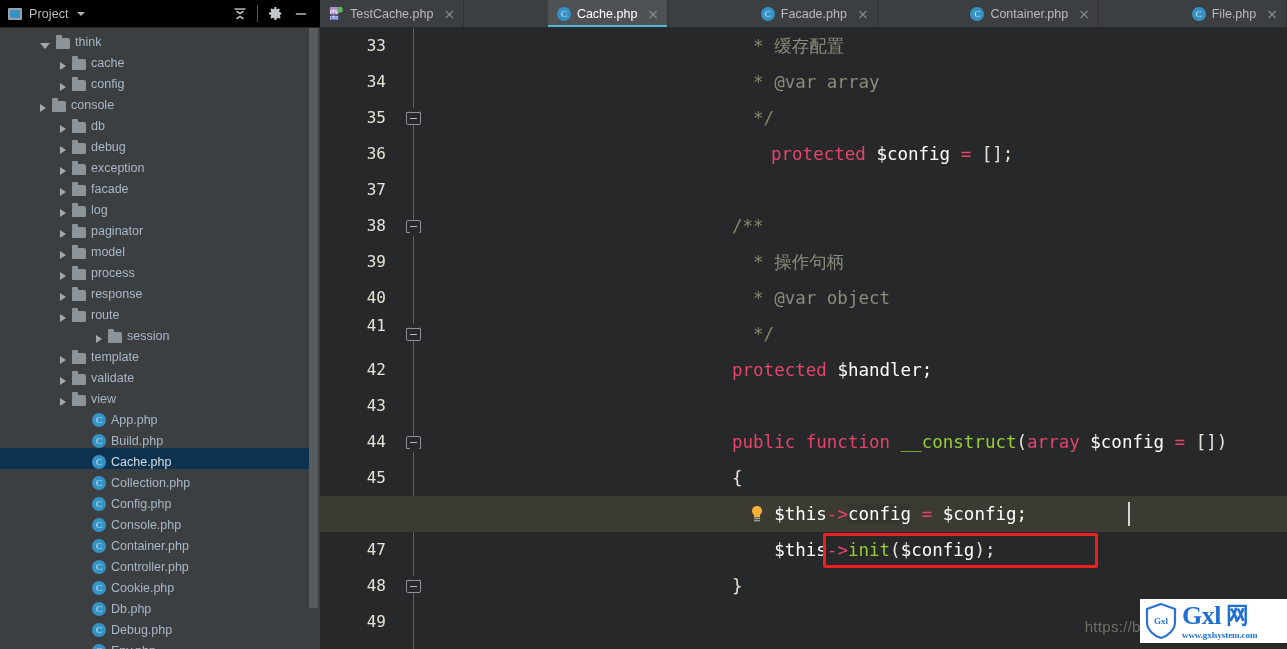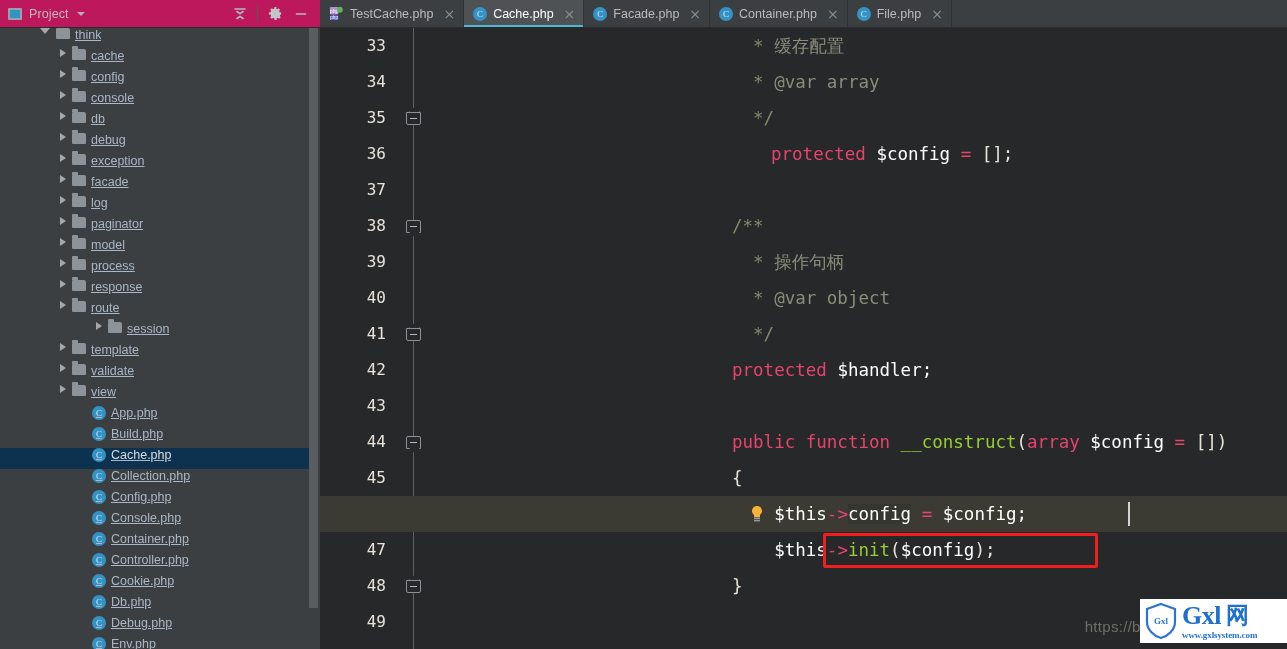--- a/index.html
+++ b/index.html
@@ -15,21 +15,21 @@
   
   #sidebar {
     width: 320px; height: 649px;
     background: #3c3f41;
     position: relative;
     flex: 0 0 320px;
     overflow: hidden;
   }
   #sidebar-header {
     height: 28px; width: 320px;
-    background: #be185d;
+    background: #000000;
     border-bottom: 1px solid #2b2b2b;
     display: flex; align-items: center;
     padding: 0 6px 0 8px;
     position: relative;
   }
   .proj-icon {
     width: 14px; height: 12px; border: 2px solid #9aa0a6;
     background: #3592c4; border-radius: 1px; margin-right: 7px;
     flex: 0 0 auto;
   }
@@ -41,24 +41,23 @@
   }
   .hdr-tools { margin-left: auto; display: flex; align-items: center; gap: 0px; }
   .tool-btn { width: 26px; height: 26px; display: flex; align-items: center; justify-content: center; }
   .vsep { width: 1px; height: 17px; background: #555759; margin: 0 4px; }
 
   #tree {
     position: absolute; top: 28px; left: 0; width: 320px; height: 621px;
     overflow: hidden;
   }
   .row {
-    height: 21px; display: flex; align-items: flex-start;
+    height: 21px; display: flex; align-items: flex-end;
     font-size: 12.5px; color: #a9b7c6; white-space: nowrap;
     position: relative;
-    text-decoration: underline;
   }
   .row.selected { background: #0d3250; }
   .row.selected .row-label { color: #d9dde0; }
   .arrow {
     width: 0; height: 0; flex: 0 0 auto;
     border-top: 4.5px solid transparent; border-bottom: 4.5px solid transparent;
     border-left: 6px solid #a3a8ad;
   }
   .arrow.open {
     border-left: 5px solid transparent; border-right: 5px solid transparent;
@@ -90,20 +89,21 @@
   }
 
   
   #right { flex: 1 1 auto; position: relative; background: #26282a; }
 
   #tabs {
     height: 28px; background: #3c3f41;
     display: flex; align-items: stretch;
     border-bottom: 1px solid #2b2b2b;
     overflow: hidden;
+    justify-content: space-between;
   }
   .tab {
     display: flex; align-items: center; gap: 6px;
     padding: 0 8px 0 9px;
     font-size: 12.5px; color: #bbbbbb;
     border-right: 1px solid #323232;
     position: relative; white-space: nowrap;
   }
   .tab.active { background: #4e5254; color: #ffffff; }
   .tab.active:after {
@@ -268,21 +268,21 @@
         <div class="row" style="padding-left: 60px;">
           <span class="arrow"></span>
           <span class="folder-ic"></span>
           <span class="row-label">cache</span>
         </div>
         <div class="row" style="padding-left: 60px;">
           <span class="arrow"></span>
           <span class="folder-ic"></span>
           <span class="row-label">config</span>
         </div>
-        <div class="row" style="padding-left: 60px;">
+        <div class="row" style="padding-left: 40px;">
           <span class="arrow"></span>
           <span class="folder-ic"></span>
           <span class="row-label">console</span>
         </div>
         <div class="row" style="padding-left: 60px;">
           <span class="arrow"></span>
           <span class="folder-ic"></span>
           <span class="row-label">db</span>
         </div>
         <div class="row" style="padding-left: 60px;">
@@ -458,21 +458,21 @@
       <div class="ln" style="top: 0px;">33</div>
           <div class="ln" style="top: 36px;">34</div>
           <div class="ln" style="top: 72px;">35</div>
           <div class="fold end" style="top: 84px;"></div>
           <div class="ln" style="top: 108px;">36</div>
           <div class="ln" style="top: 144px;">37</div>
           <div class="ln" style="top: 180px;">38</div>
           <div class="fold start" style="top: 192px;"></div>
           <div class="ln" style="top: 216px;">39</div>
           <div class="ln" style="top: 252px;">40</div>
-          <div class="ln" style="top: 288px;">41</div>
+          <div class="ln" style="top: 280px;">41</div>
           <div class="fold end" style="top: 300px;"></div>
           <div class="ln" style="top: 324px;">42</div>
           <div class="ln" style="top: 360px;">43</div>
           <div class="ln" style="top: 396px;">44</div>
           <div class="fold start" style="top: 408px;"></div>
           <div class="ln" style="top: 432px;">45</div>
           <div class="ln" style="top: 468px;">46</div>
           <div style="position: absolute; left: 0px; width: 97px; height: 36px; background: rgb(59, 59, 51); z-index: -1; top: 468px;"></div>
           <div class="ln" style="top: 504px;">47</div>
           <div class="ln" style="top: 540px;">48</div>

